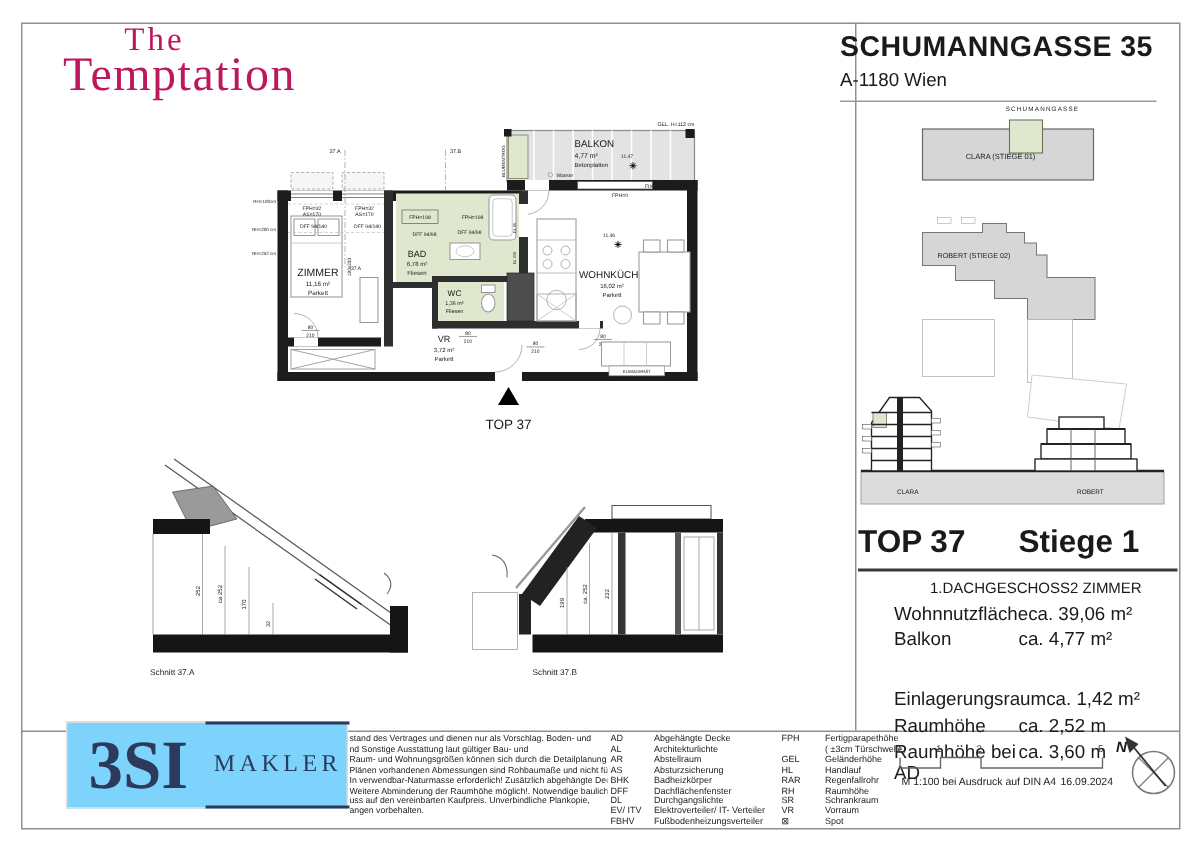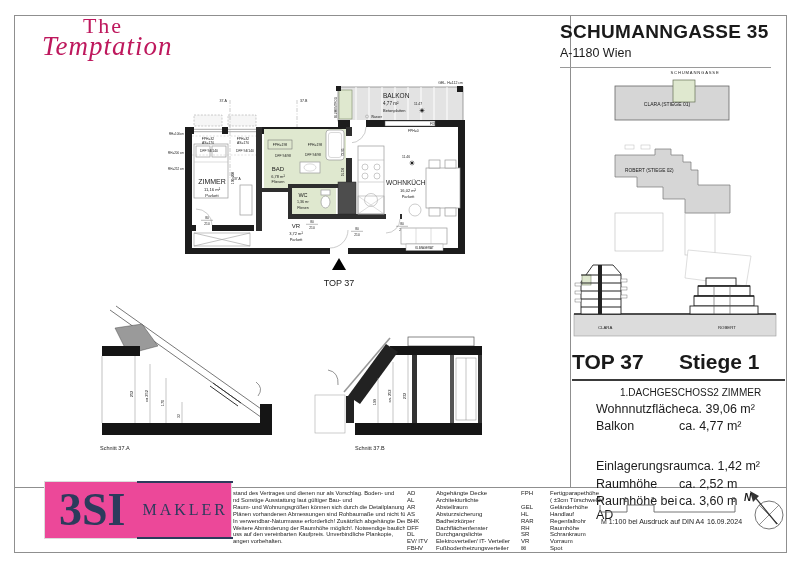--- a/index.html
+++ b/index.html
@@ -5,36 +5,36 @@
   html,body{margin:0;padding:0;}
   body{width:800px;height:565px;background:#fff;position:relative;overflow:hidden;
        font-family:"Liberation Sans",sans-serif;color:#1a1a1a;}
   .frame{position:absolute;left:14px;top:15px;width:771px;height:536px;border:1px solid #8f8f8f;}
   .vdiv{position:absolute;left:570px;top:15px;width:1px;height:472px;background:#8f8f8f;}
   .hdiv{position:absolute;left:14px;top:487px;width:772px;height:1px;background:#8f8f8f;}
 
   .temptation{position:absolute;left:42px;top:15px;width:122px;text-align:center;
       color:#be185d;font-family:"Liberation Serif",serif;line-height:1;}
   .temptation .t1{font-size:22px;letter-spacing:2px;}
-  .temptation .t2{font-size:27px;letter-spacing:1px;margin-top:-4px;font-style:italic;}
+  .temptation .t2{font-size:32px;letter-spacing:1px;margin-top:-4px;}
 
   .titleblock{position:absolute;left:560px;top:21px;width:211px;border-bottom:1px solid #9a9a9a;padding-bottom:7px;}
   .titleblock .h1{font-size:19px;font-weight:bold;letter-spacing:0.3px;}
   .titleblock .h2{font-size:12.5px;margin-top:3px;}
 
   .infopanel{position:absolute;left:572px;top:350px;width:213px;}
   .ip-head{display:flex;font-size:21px;font-weight:bold;border-bottom:2px solid #3a3a3a;padding-bottom:5px;}
   .ip-head .l{flex:1;} .ip-head .r{width:106px;}
   .ip-sub{display:flex;font-size:10px;margin-top:6px;padding-left:48px;}
   .ip-sub .l{flex:1;} .ip-sub .r{width:106px;}
   .ip-row{display:flex;font-size:12.5px;margin-top:3.5px;}
   .ip-row .l{flex:1;padding-left:24px;} .ip-row .r{width:106px;}
   .gap-top{margin-top:26px;}
 
-  .brandbox{position:absolute;left:44px;top:481px;width:188px;height:58px;background:#ec4899;
+  .brandbox{position:absolute;left:44px;top:481px;width:188px;height:58px;background:#7dd3fc;
       border:1px solid #dcdcdc;display:flex;align-items:center;padding-left:14px;box-sizing:border-box;}
   .brand3si{font-family:"Liberation Serif",serif;font-weight:bold;font-size:46px;color:#2c3b5c;line-height:1;}
   .makler{margin-left:12px;border-top:2px solid #2c3b5c;border-bottom:2px solid #2c3b5c;
       padding:18px 5px;font-family:"Liberation Serif",serif;font-size:16px;letter-spacing:3px;color:#2c3b5c;}
 
   .disclaimer{position:absolute;left:233px;top:490px;width:172px;font-size:5.8px;line-height:6.9px;
       color:#222;white-space:nowrap;overflow:hidden;}
   .legend{position:absolute;top:490px;font-size:6px;line-height:6.9px;color:#222;}
   .legend.c1{left:407px;width:112px;}
   .legend.c2{left:521px;width:110px;}

